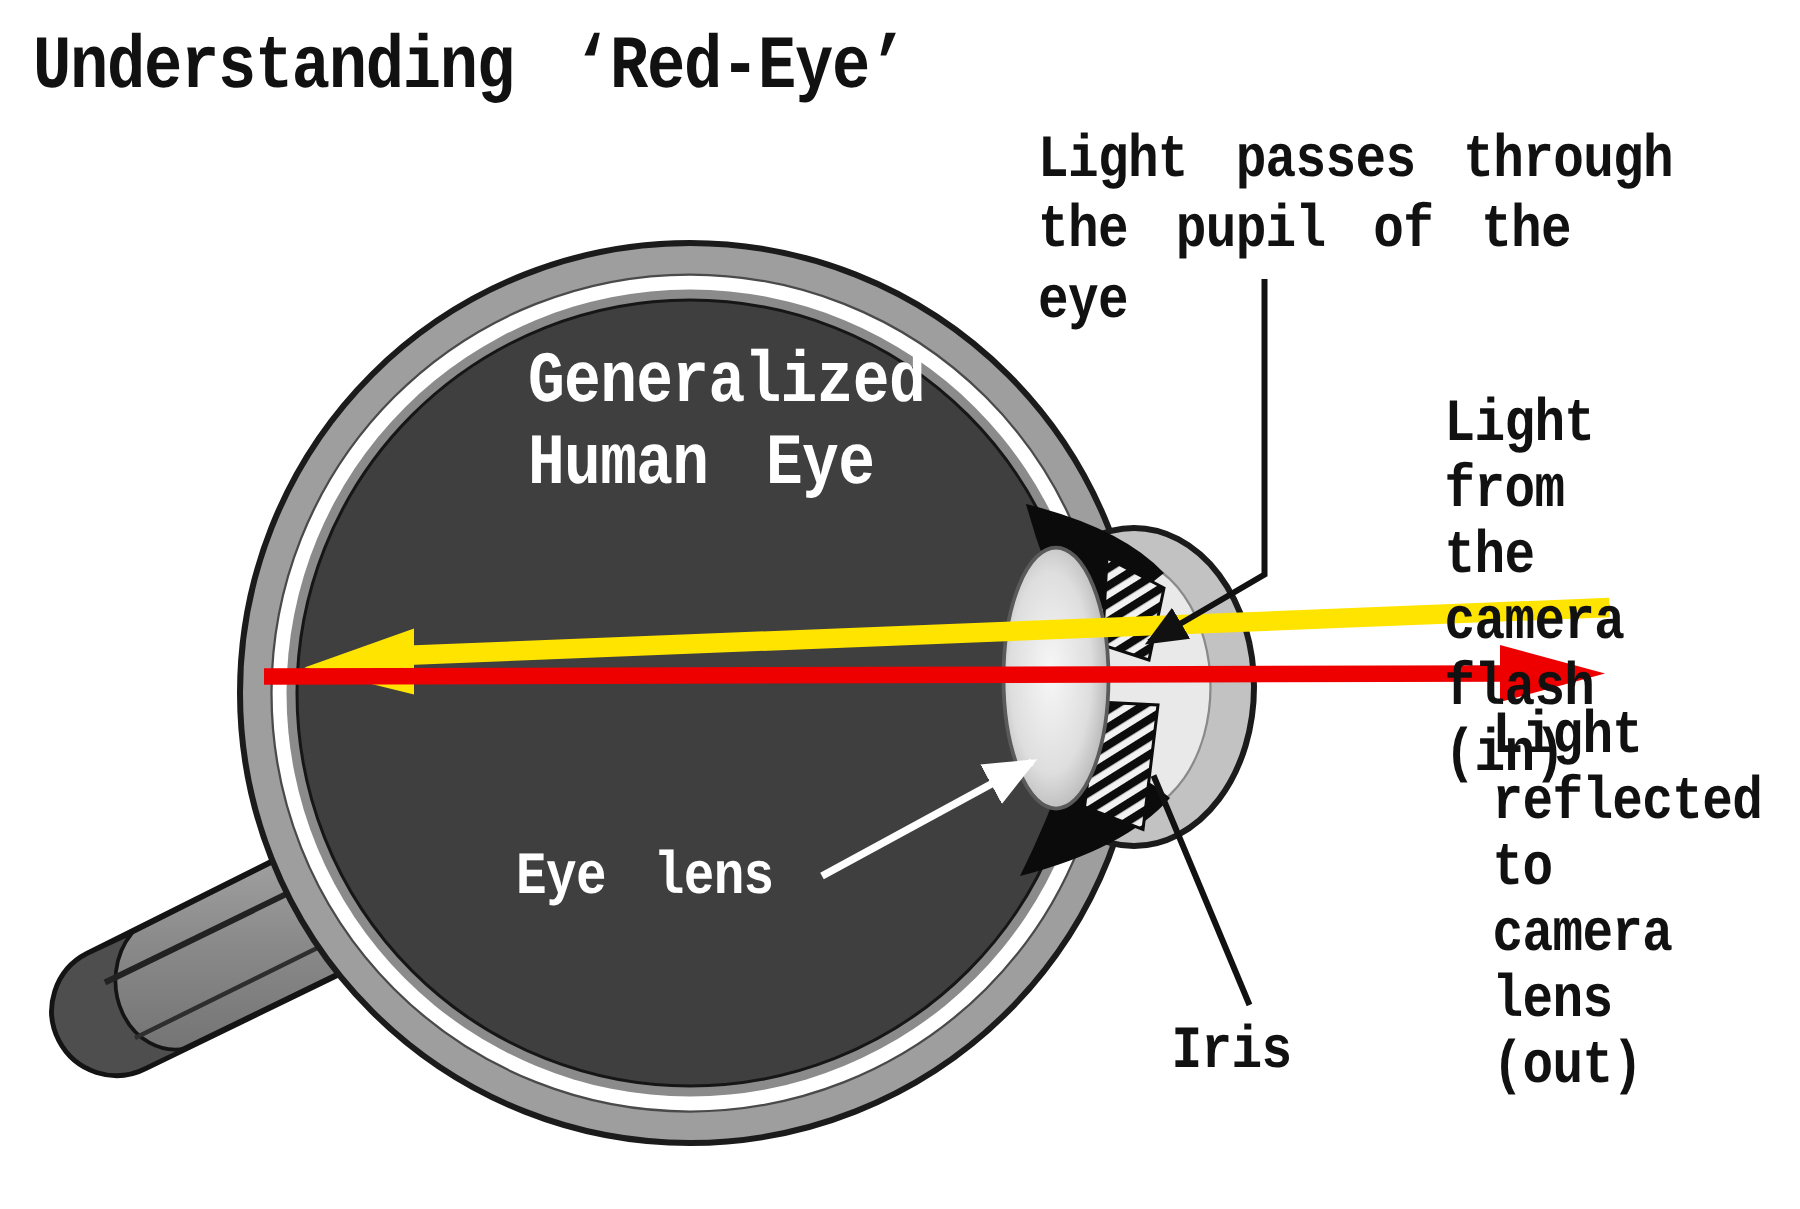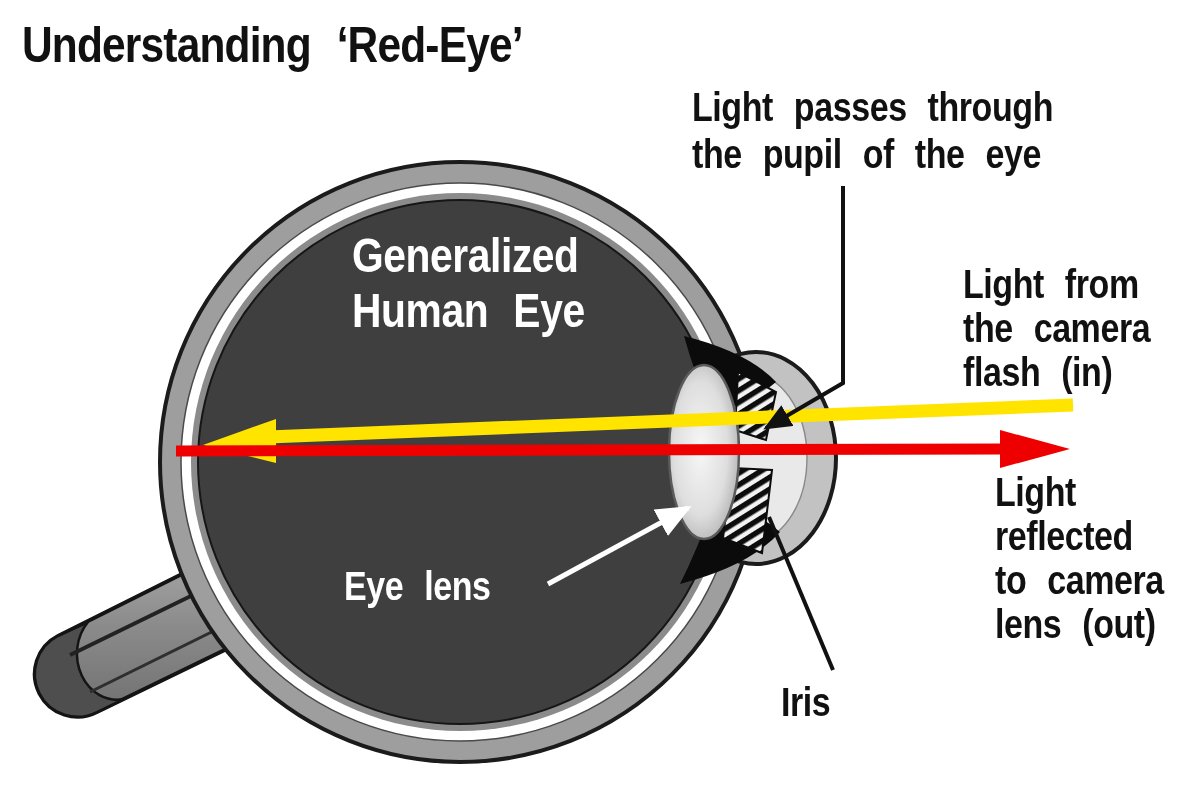--- a/index.html
+++ b/index.html
@@ -1,21 +1,21 @@
 <!DOCTYPE html>
 <html><head>
 <meta charset="utf-8">
 <style>
   html,body{margin:0;padding:0;}
   body{
     width:1200px;height:806px;position:relative;overflow:hidden;
     background:#ffffff;
     font-family:"Liberation Sans", sans-serif;
   }
-  .stage{position:absolute;inset:0;}
+  .stage{position:absolute;inset:0;font-family:Liberation Mono, monospace;}
   svg{position:absolute;left:0;top:0;}
   .lbl{
     position:absolute;
     font-weight:bold;
     color:#111;
     white-space:pre-line;
     line-height:1.1;
     transform:scaleX(0.85);
     transform-origin:top left;
     word-spacing:0.35em;

